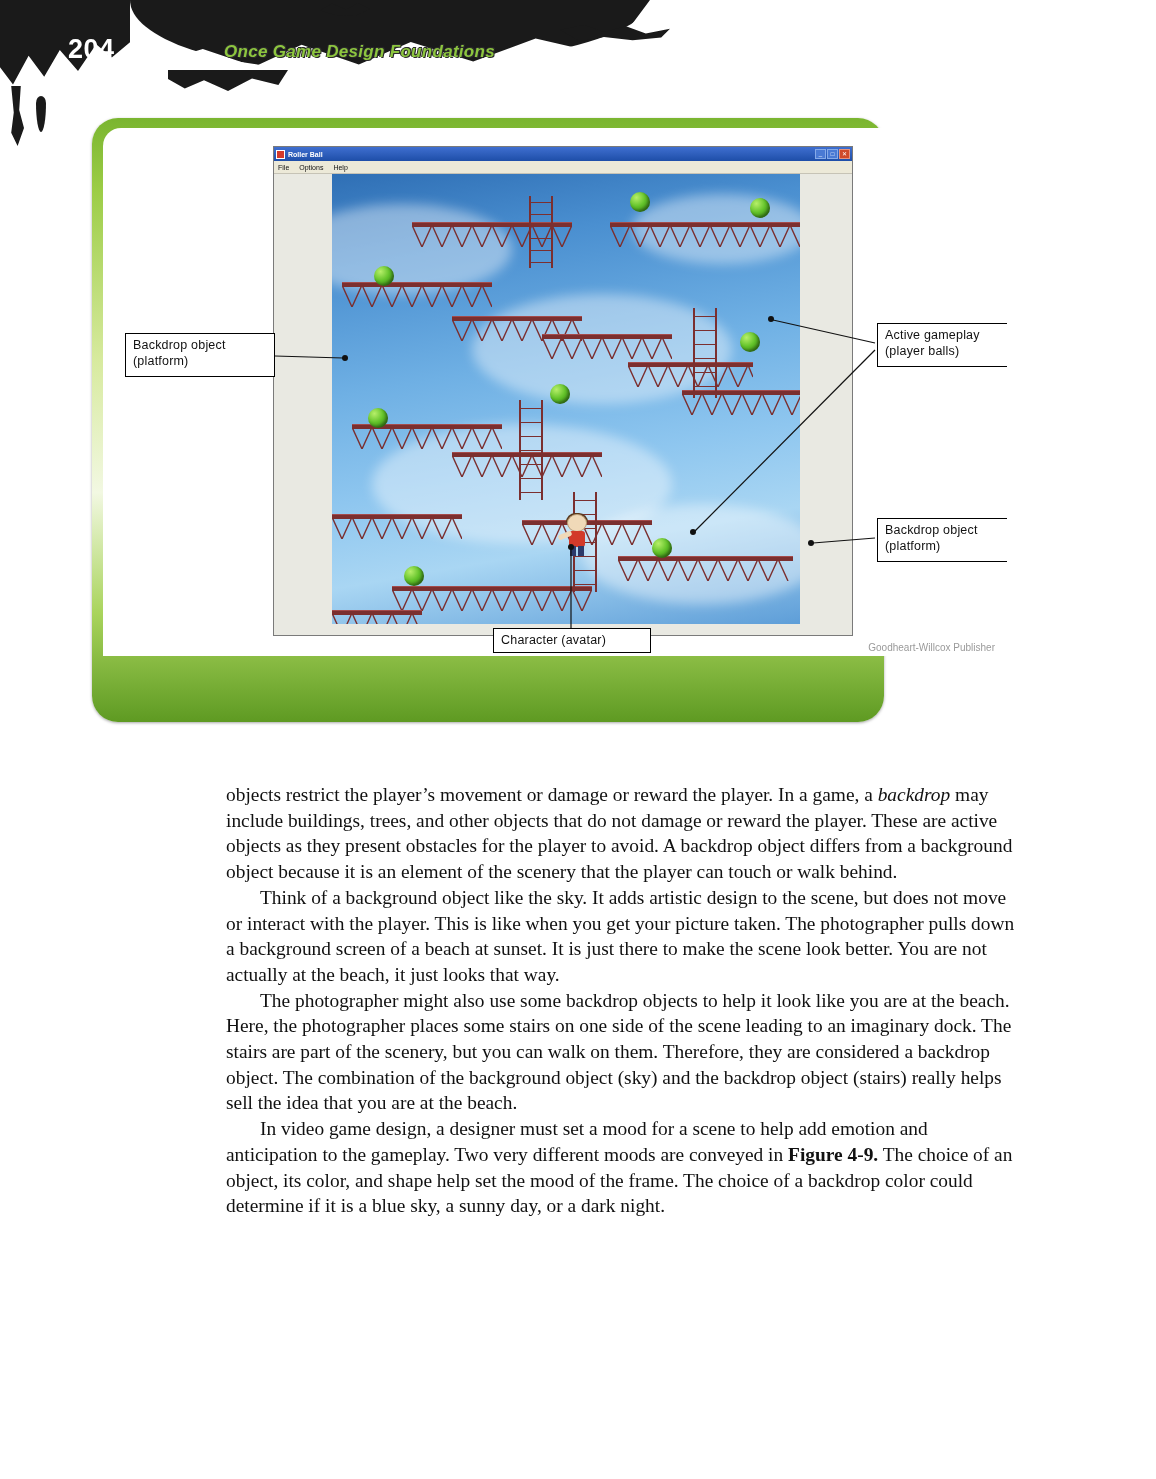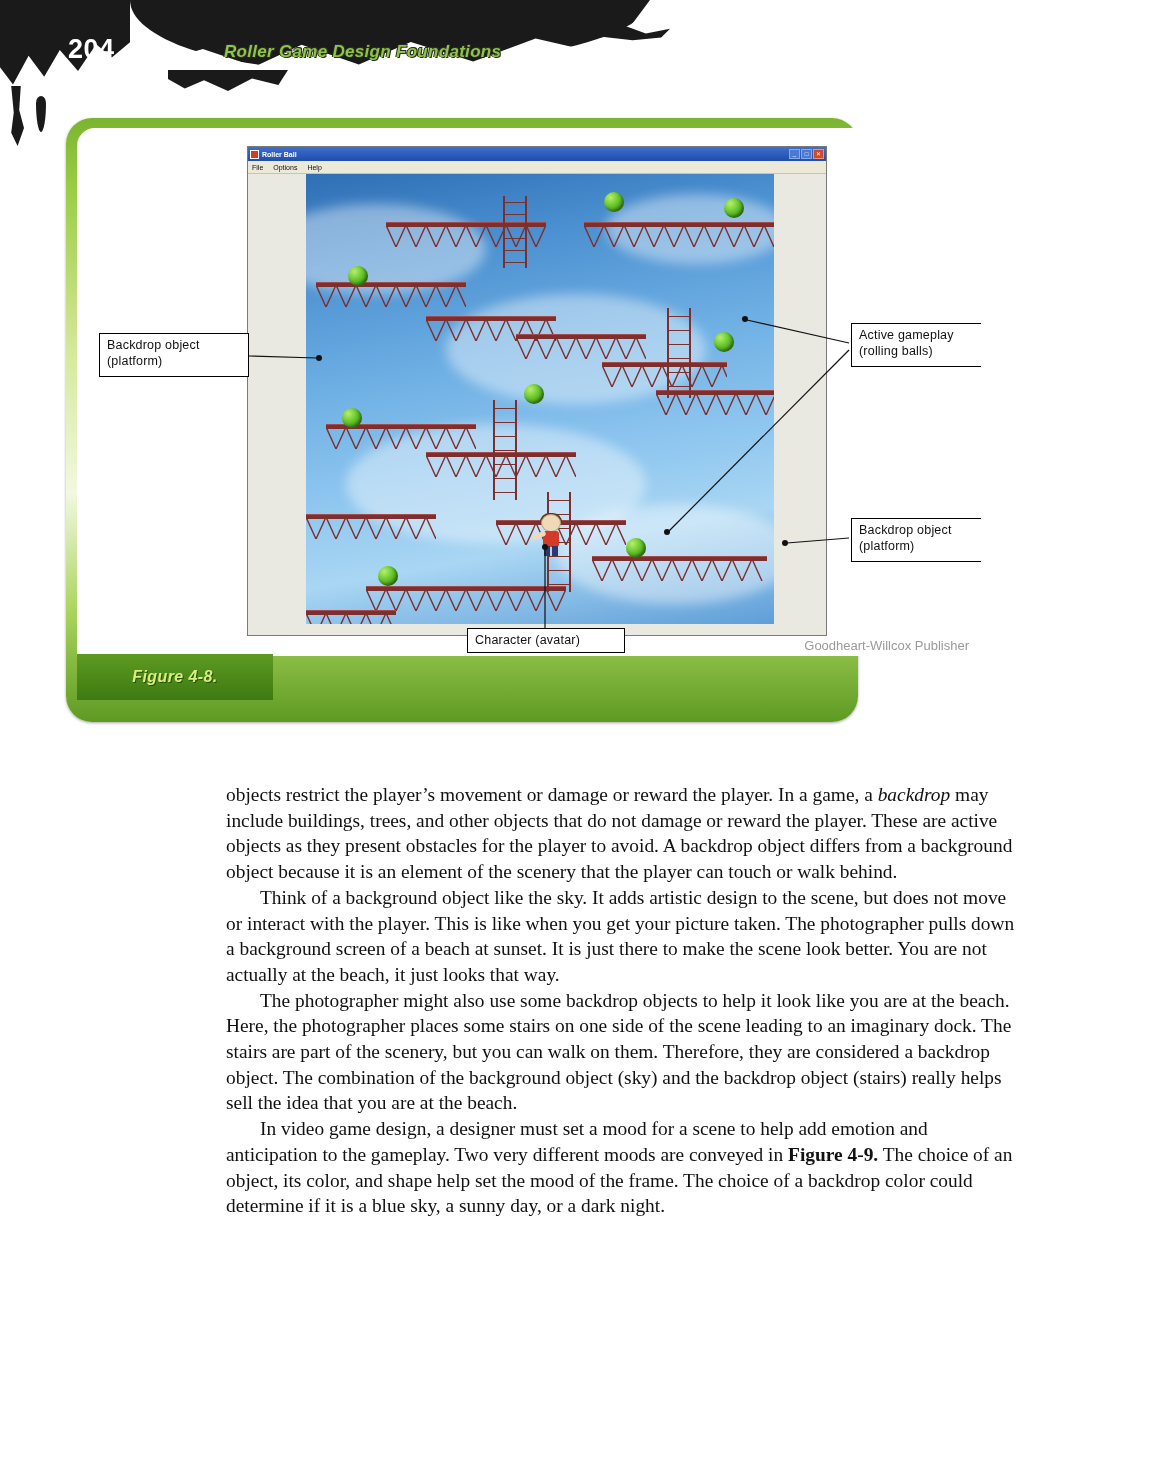--- a/index.html
+++ b/index.html
@@ -74,21 +74,21 @@
     font-style: italic;
     font-size: 17px;
     color: #8dc63f;
     letter-spacing: 0.3px;
     text-shadow: 1px 1px 0 #2b2b2b, -1px 0 0 #2b2b2b, 0 -1px 0 #2b2b2b, 1px -1px 0 #2b2b2b;
   }
 
   
   .figure-card {
     position: absolute;
-    top: 118px; left: 66px;
+    top: 118px; left: 92px;
     width: 792px; height: 604px;
     border-radius: 26px;
     background: linear-gradient(to bottom, #7ab530 0%, #9ccd46 12%, #d7ea9e 40%, #f2f8e2 62%, #a9d45c 82%, #5e9a22 100%);
     box-shadow: 0 1px 3px rgba(0,0,0,0.35);
     padding: 8px;
     box-sizing: border-box;
   }
   .figure-inner {
     position: absolute;
     top: 10px; left: 11px;
@@ -257,21 +257,21 @@
     padding: 4px 7px;
     box-sizing: border-box;
     text-align: left;
     letter-spacing: 0.2px;
   }
 
   .credit {
     position: absolute;
     right: 12px; bottom: 3px;
     font-family: "Liberation Sans", sans-serif;
-    font-size: 13px;
+    font-size: 10px;
     color: #9a9a9a;
   }
 
   
   .caption-strip {
     position: absolute;
     left: 11px; bottom: 22px;
     width: 904px; height: 46px;
     display: flex;
     align-items: stretch;
@@ -324,21 +324,21 @@
 
 <div class="header-band">
   <div class="ink-splat ink-left"></div>
   <div class="ink-splat ink-main"></div>
   <div class="ink-splat ink-drip1"></div>
   <div class="ink-splat ink-drip2"></div>
   <div class="ink-splat ink-drip3"></div>
   <div class="ink-splat ink-tail"></div>
   <div class="ink-splat ink-small"></div>
   <div class="page-number">204</div>
-  <div class="running-head">Roller Game Design Foundations</div>
+  <div class="running-head">Once Game Design Foundations</div>
 </div>
 
 <div class="figure-card">
   <div class="figure-inner">
 
     <div class="app-window">
       <div class="title-bar">
         <div class="title-icon"></div>
         <div class="title-text">Roller Ball</div>
         <div class="win-btns">
@@ -525,37 +525,34 @@
       <circle cx="468" cy="419" r="3" fill="#111"></circle>
     </svg>
 
     <div class="callout" style="left:22px; top:205px; width:150px; height:44px;">
       <div>Backdrop object</div>
       <div>(platform)</div>
     </div>
 
     <div class="callout" style="left:774px; top:195px; width:140px; height:44px;">
       <div>Active gameplay</div>
-      <div>(rolling balls)</div>
+      <div>(player balls)</div>
     </div>
 
     <div class="callout" style="left:774px; top:390px; width:150px; height:44px;">
       <div>Backdrop object</div>
       <div>(platform)</div>
     </div>
 
     <div class="callout" style="left:390px; top:500px; width:158px; height:25px;">Character (avatar)</div>
 
     <div class="credit">Goodheart-Willcox Publisher</div>
   </div>
 
   <div class="caption-strip">
-    <div class="caption-label">
-      <span>Figure 4-8.</span>
-    </div>
   </div>
 </div>
 
 <div class="body-text">
   <p><span>objects restrict the player’s movement or damage or reward the player. In a game, a </span><span class="bi">backdrop</span><span> may include buildings, trees, and other objects that do not damage or reward the player. These are active objects as they present obstacles for the player to avoid. A backdrop object differs from a background object because it is an element of the scenery that the player can touch or walk behind.</span></p>
   <p class="indent">Think of a background object like the sky. It adds artistic design to the scene, but does not move or interact with the player. This is like when you get your picture taken. The photographer pulls down a background screen of a beach at sunset. It is just there to make the scene look better. You are not actually at the beach, it just looks that way.</p>
   <p class="indent">The photographer might also use some backdrop objects to help it look like you are at the beach. Here, the photographer places some stairs on one side of the scene leading to an imaginary dock. The stairs are part of the scenery, but you can walk on them. Therefore, they are considered a backdrop object. The combination of the background object (sky) and the backdrop object (stairs) really helps sell the idea that you are at the beach.</p>
   <p class="indent"><span>In video game design, a designer must set a mood for a scene to help add emotion and anticipation to the gameplay. Two very different moods are conveyed in </span><span class="b">Figure 4-9.</span><span> The choice of an object, its color, and shape help set the mood of the frame. The choice of a backdrop color could determine if it is a blue sky, a sunny day, or a dark night.</span></p>
 </div>
 

